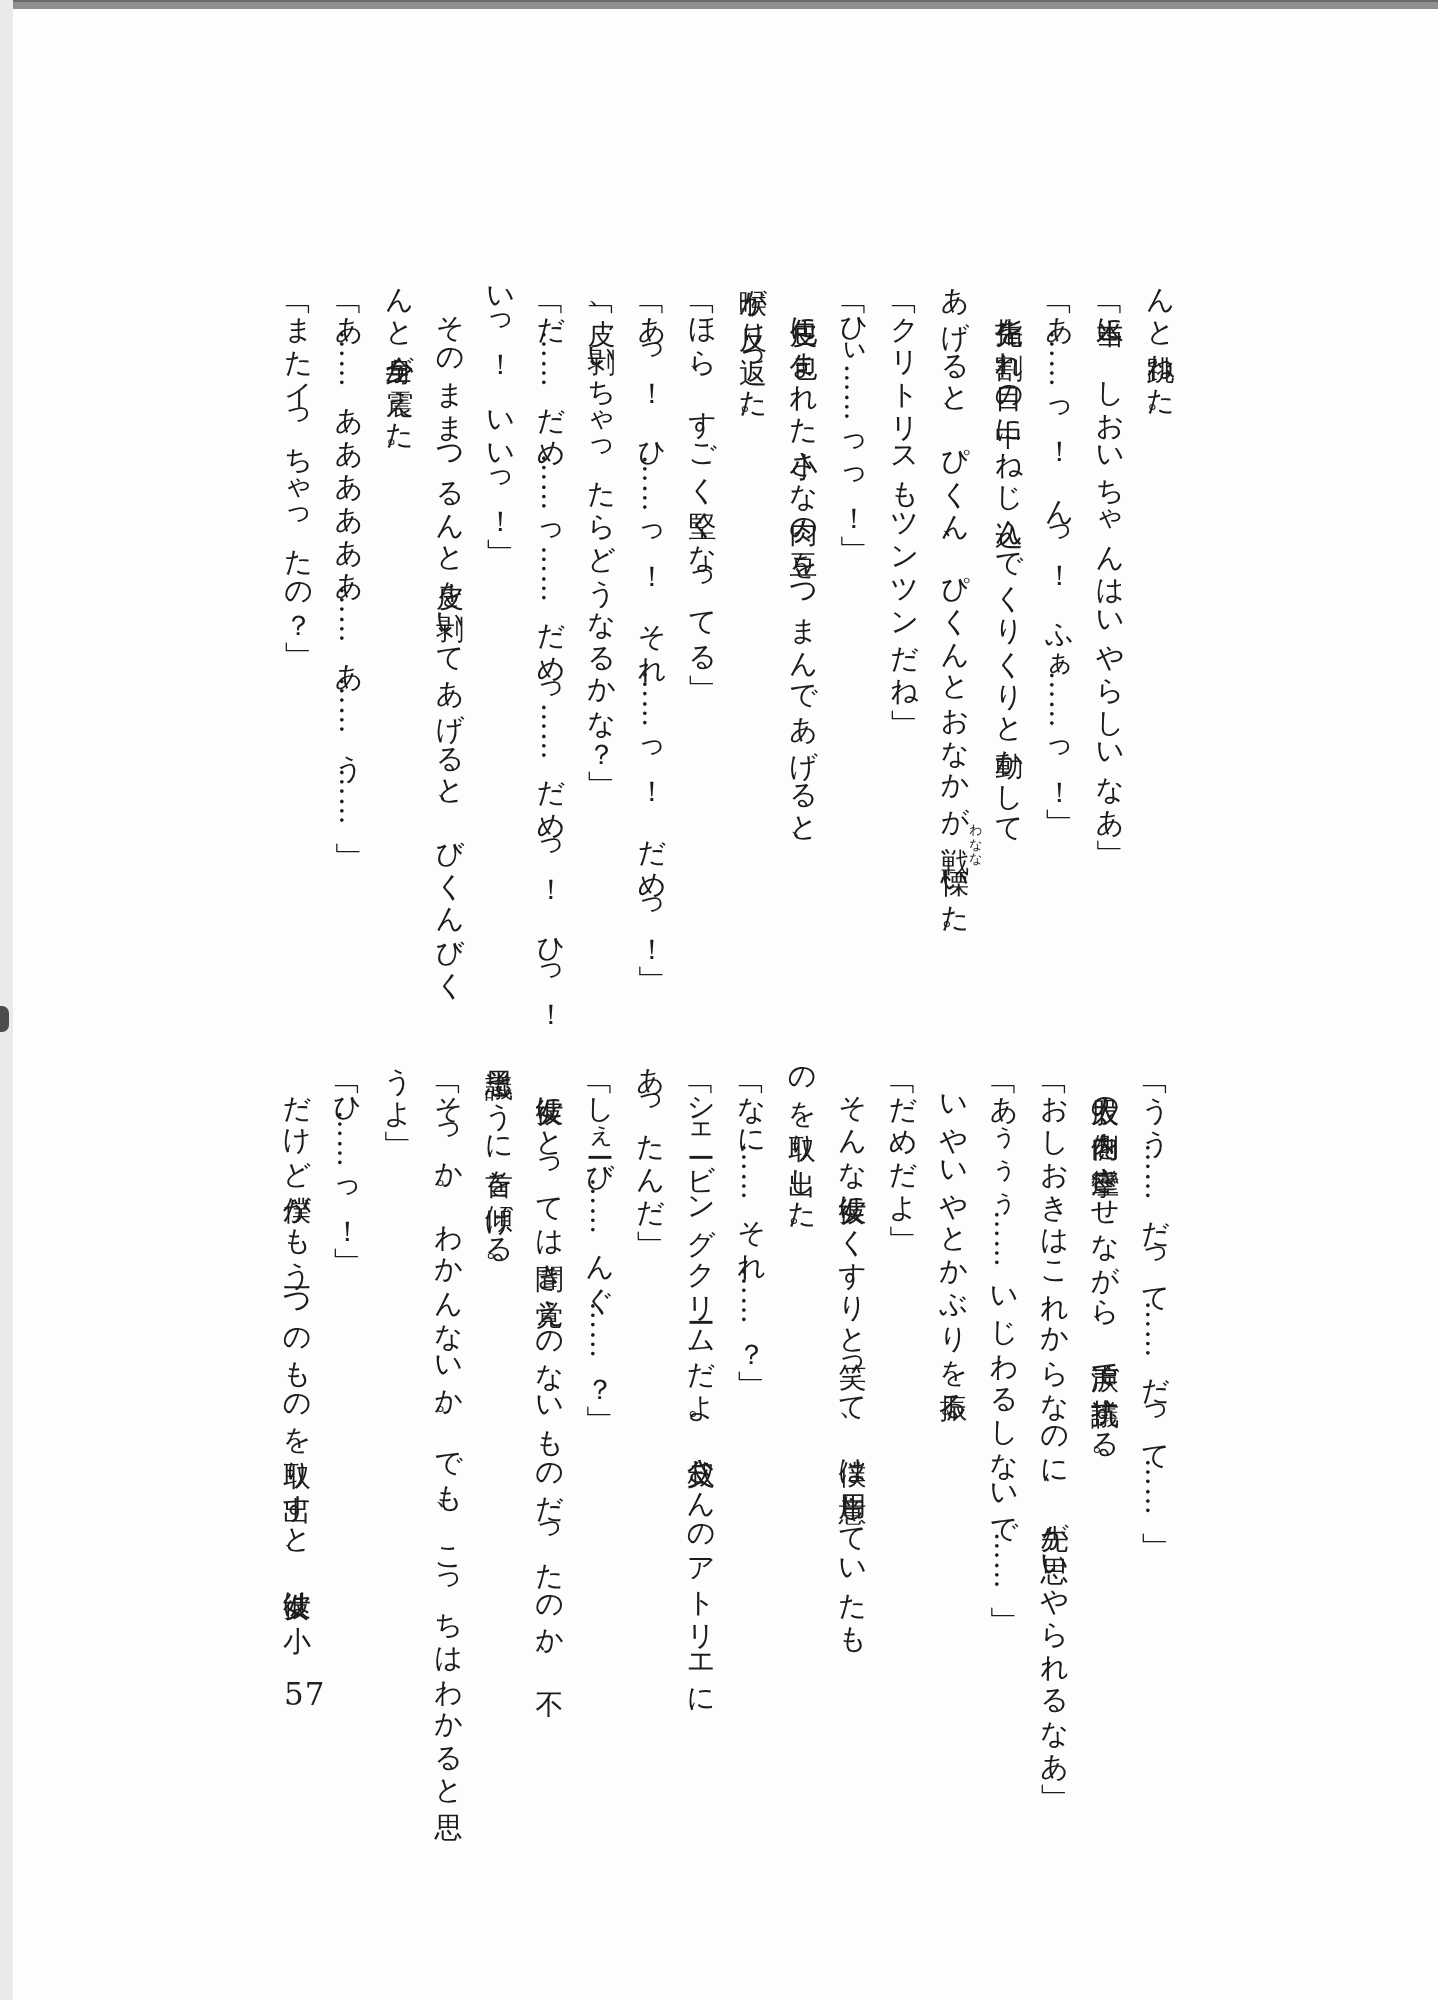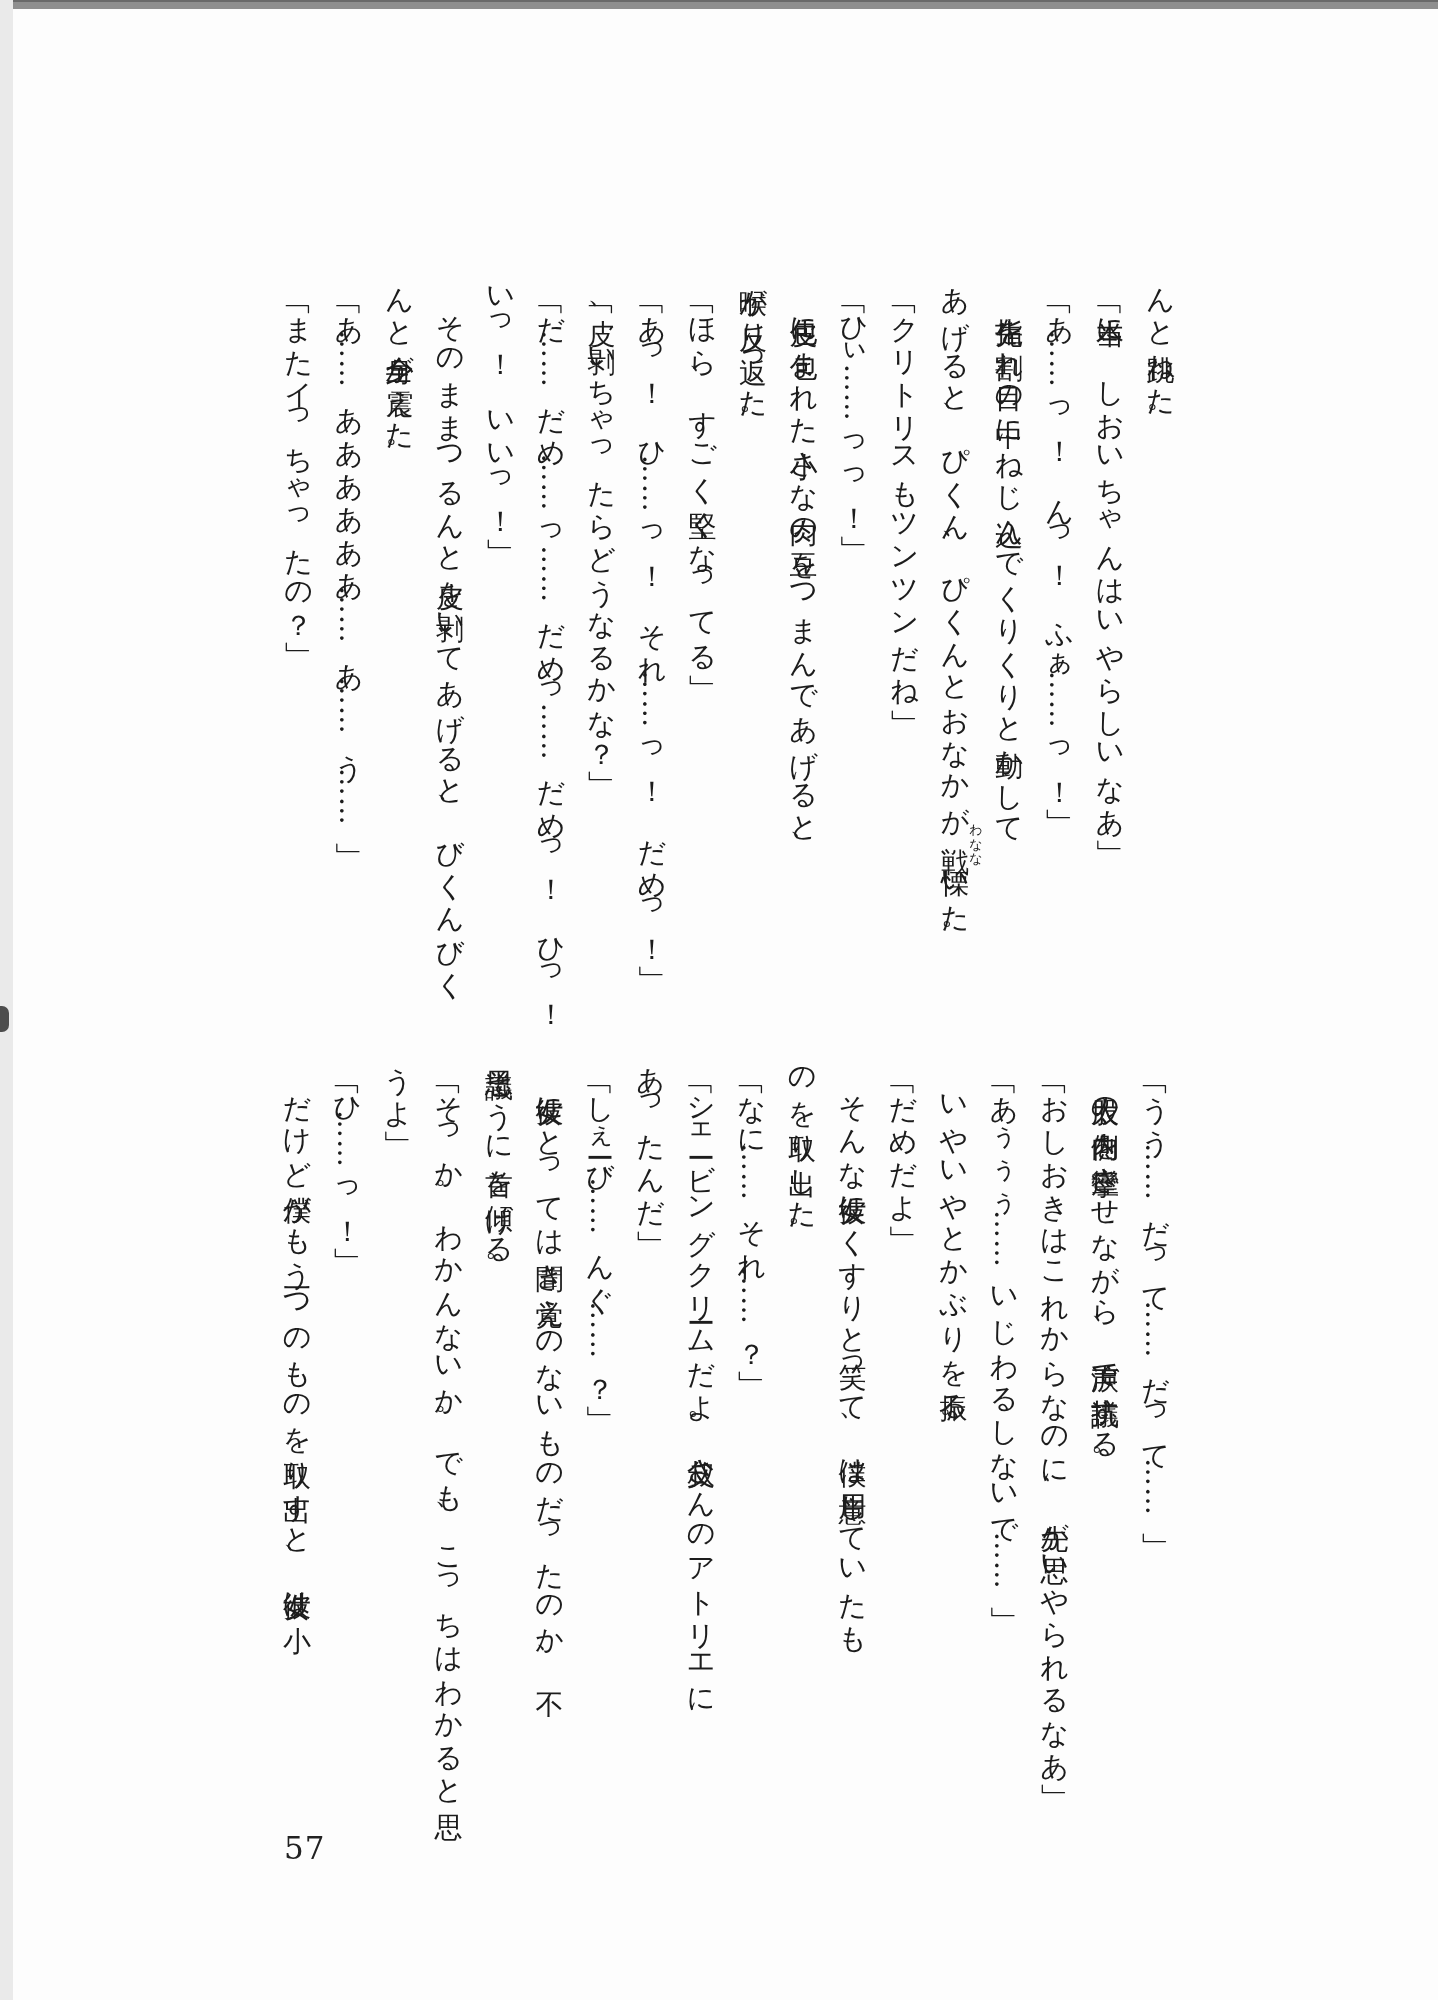--- a/index.html
+++ b/index.html
@@ -46,21 +46,21 @@
   .tcol{
     white-space:nowrap;
   }
   .tcol.indent{text-indent:1em;}
   ruby rt{
     font-size:13px;
     letter-spacing:0;
   }
   .page-number{
     position:absolute;
-    left:284px;top:1830px;
+    left:284px;top:1676px;
     font-size:31px;
     color:#222;
     letter-spacing:1px;
   }
 </style>
 </head>
 <body>
 
 <div class="left-strip"></div>
 <div class="top-bar"></div>

